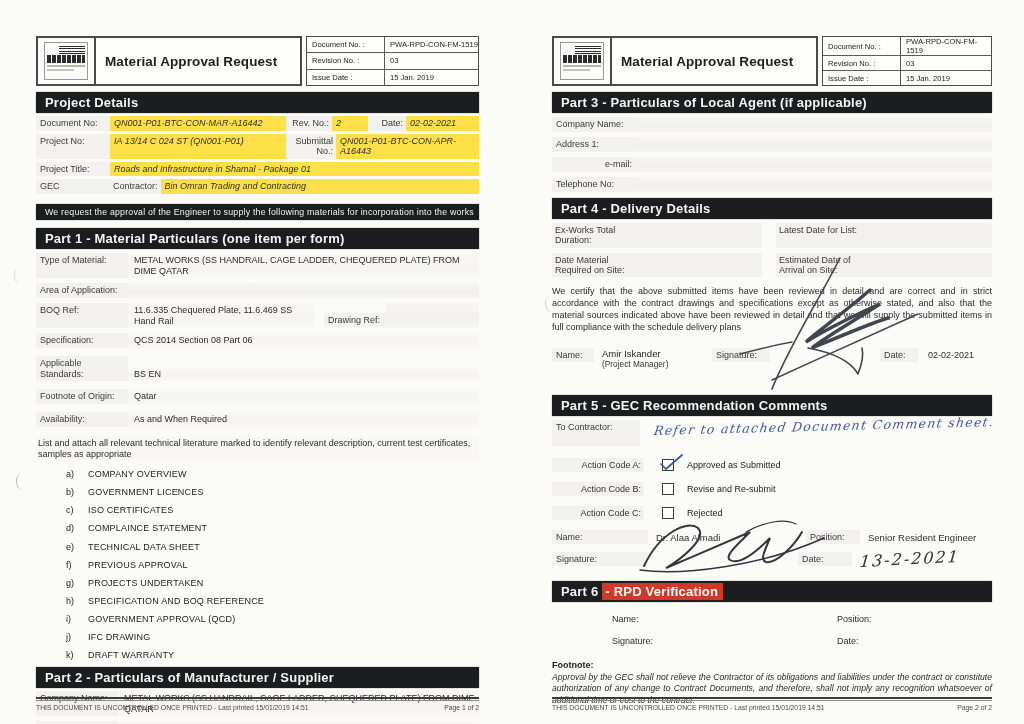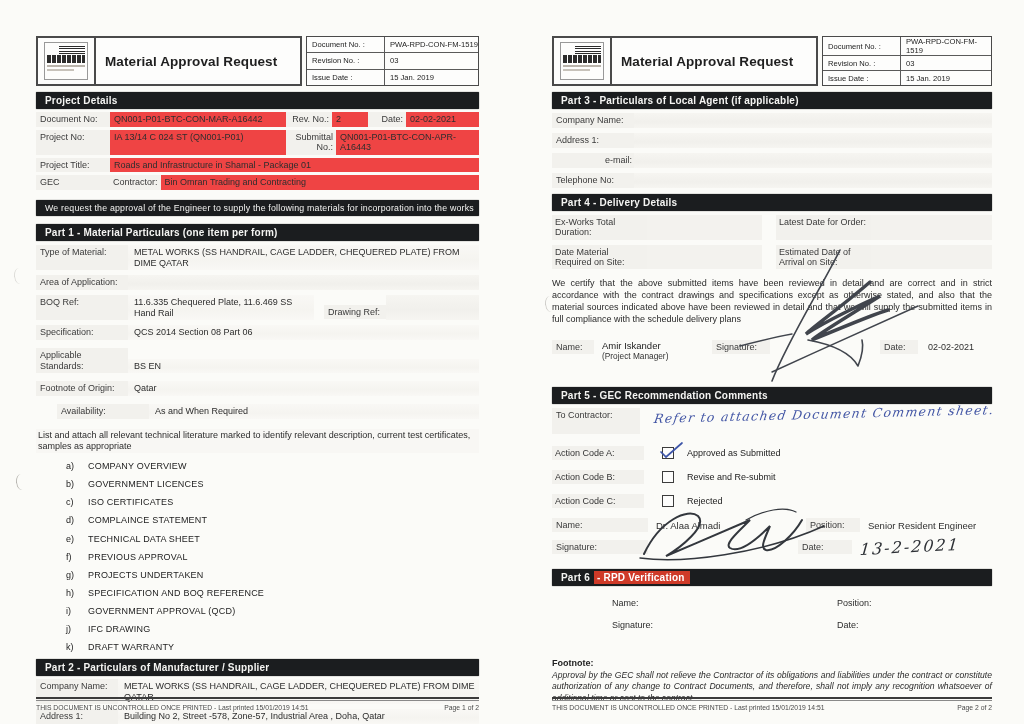--- a/index.html
+++ b/index.html
@@ -22,35 +22,35 @@
   .logo-cap{height:2px;margin-top:2px;background:#b9b3ab;}
   .logo-cap.short{width:70%;background:#c7c2ba;}
   .hdr-title{font-size:13.5px;font-weight:bold;color:#1f1f1f;padding-left:9px;letter-spacing:.1px;}
   .hdr-right{flex:1;border:1.5px solid #4a4a4a;background:#fdfdfc;display:flex;flex-direction:column;}
   .hdr-row{flex:1;display:flex;border-bottom:1px solid #5a5a5a;}
   .hdr-row:last-child{border-bottom:none;}
   .hdr-row .hl{flex:0 0 72px;border-right:1px solid #5a5a5a;font-size:7.6px;color:#222;display:flex;align-items:center;padding-left:5px;}
   .hdr-row .hv{flex:1;font-size:7.6px;color:#222;display:flex;align-items:center;padding-left:5px;}
 
   
-  .bar{background:#1b1d1f;color:#f4f4f2;font-size:10px;font-weight:600;
+  .bar{background:#1b1d1f;color:#f4f4f2;font-size:13px;font-weight:600;
        padding:3px 0 3px 9px;letter-spacing:.2px;border-radius:1px;
        box-shadow:0 0 1px #000;}
   .bar .hilite{background:#cf3a28;color:#fff;padding:1px 5px 1px 3px;margin-left:4px;}
 
   
   .frow{display:flex;margin-top:5px;font-size:9px;line-height:1.18;}
   .flabel{flex:0 0 92px;background:#f2f1ed;color:#3a3a3a;padding:2px 2px 2px 4px;box-sizing:border-box;}
   .fvalue{flex:1;padding:2px 2px 2px 6px;color:#2c2c2c;background:linear-gradient(180deg,#f9f8f5 0%,#f5f4f0 60%,#f9f8f5 100%);}
   .fvalue.empty{background:linear-gradient(180deg,#f6f5f1 0%,#f1f0ec 60%,#f6f5f1 100%);min-height:11px;}
 
   
   .pd .flabel{flex:0 0 74px;}
   .pd .cell-lbl{background:#f2f1ed;color:#3a3a3a;padding:2px 3px;box-sizing:border-box;}
-  .pd .cell-val{padding:2px 4px;background:#ef4444;}
+  .pd .cell-val{padding:2px 4px;background:#fde047;font-style:italic;}
   .r{text-align:right;}
 
   
   .attach-note{font-size:9px;line-height:1.25;margin-top:10px;color:#2c2c2c;background:#f8f7f4;padding:1px 2px;}
   .att-item{display:flex;font-size:9px;margin-top:8.1px;color:#222;}
   .att-key{flex:0 0 22px;margin-left:30px;}
   .att-label{letter-spacing:.2px;}
 
   
   .para{font-size:9px;line-height:1.32;text-align:justify;color:#2b2b2b;margin-top:9px;}
@@ -63,21 +63,21 @@
 
   
   .sign-row{display:flex;margin-top:12px;font-size:9px;position:relative;}
   .sr-lbl{background:#f2f1ed;padding:2px 4px;color:#3a3a3a;height:fit-content;}
   .name-block{width:110px;margin-left:8px;}
   .name-main{font-size:9.5px;color:#222;}
   .name-sub{font-size:8.3px;color:#333;}
 
   
   .ac-row{display:flex;align-items:center;margin-top:10px;font-size:9px;}
-  .ac-lbl{flex:0 0 92px;background:#f2f1ed;padding:2px 3px;box-sizing:border-box;color:#333;}
+  .ac-lbl{flex:0 0 92px;background:#f2f1ed;padding:2px 3px;box-sizing:border-box;color:#333;text-align:right;}
   .ac-box{width:10px;height:10px;border:1.3px solid #3c3c3c;margin-left:18px;position:relative;background:#fdfdfc;}
   .ac-text{margin-left:13px;color:#222;}
   .tick-svg{position:absolute;left:-3px;top:-7px;overflow:visible;}
 
   
   .hand-blue{
     font-family:"DejaVu Serif", serif;font-style:italic;
     color:#4356a5;font-size:12.5px;letter-spacing:1.3px;
     transform:rotate(-1.5deg) skewX(-10deg);transform-origin:left;
     white-space:nowrap;
@@ -88,21 +88,21 @@
     transform:rotate(-3deg) skewX(-8deg);transform-origin:left;
     white-space:nowrap;
   }
 
   
   .p6-row{display:flex;margin-top:12px;font-size:9px;color:#2c2c2c;}
   .p6-a{margin-left:60px;width:150px;}
   .p6-b{margin-left:75px;}
 
   
-  .footnote-title{font-size:9px;font-weight:bold;margin-top:28px;color:#222;}
+  .footnote-title{font-size:9px;font-weight:bold;margin-top:14px;color:#222;}
   .footnote-text{font-size:8.6px;font-style:italic;line-height:1.35;text-align:justify;color:#2b2b2b;margin-top:2px;}
 
   
   .page-footer{position:absolute;top:661px;left:0;right:0;}
   .footer-rule{border-top:2px solid #3b3b3b;border-bottom:1px solid #8a8a8a;height:1px;}
   .footer-line{display:flex;justify-content:space-between;font-size:6.8px;color:#4a4a4a;margin-top:3px;}
 
   
   .artifact{position:absolute;width:10px;height:16px;border-left:1.4px solid #9a9792;border-radius:50% / 50%;transform:rotate(-6deg);opacity:.75;}
 
@@ -197,21 +197,21 @@
       <div class="fvalue">QCS 2014 Section 08 Part 06</div>
     </div>
     <div class="frow" style="margin-top:8px;align-items:flex-end;">
       <div class="flabel">Applicable Standards:</div>
       <div class="fvalue">BS EN</div>
     </div>
     <div class="frow" style="margin-top:8px;">
       <div class="flabel">Footnote of Origin:</div>
       <div class="fvalue">Qatar</div>
     </div>
-    <div class="frow" style="margin-top:8px;margin-left:21px;">
+    <div class="frow" style="margin-top:8px;">
       <div class="flabel">Availability:</div>
       <div class="fvalue">As and When Required</div>
     </div>
   </div>
 
   <div class="attach-note">List and attach all relevant technical literature marked to identify relevant description, current test certificates, samples as appropriate</div>
 
   <div style="margin-top:2px;">
     <div class="att-item">
         <span class="att-key">a)</span>
@@ -332,21 +332,21 @@
         <div class="fvalue empty"></div>
       </div>
   </div>
 
   <div class="bar" style="margin-top:6px;">Part 4  -  Delivery Details</div>
 
   <div>
     <div class="pair-row" style="margin-top:4px;">
       <div class="plabel">Ex-Works Total Duration:</div>
       <div class="pval"></div>
-      <div class="plabel">Latest Date for Order:</div>
+      <div class="plabel">Latest Date for List:</div>
       <div class="pval2"></div>
     </div>
     <div class="pair-row">
       <div class="plabel">Date Material Required on Site:</div>
       <div class="pval"></div>
       <div class="plabel">Estimated Date of Arrival on Site:</div>
       <div class="pval2"></div>
     </div>
   </div>
 

